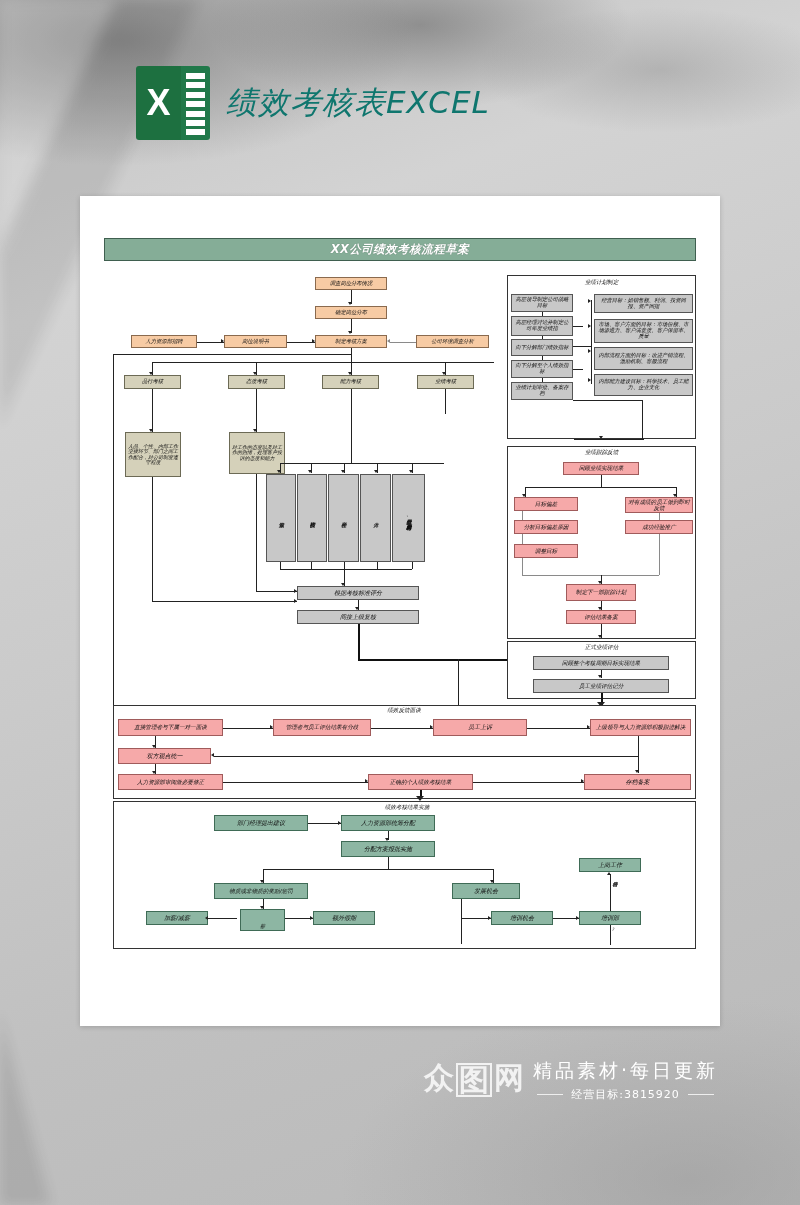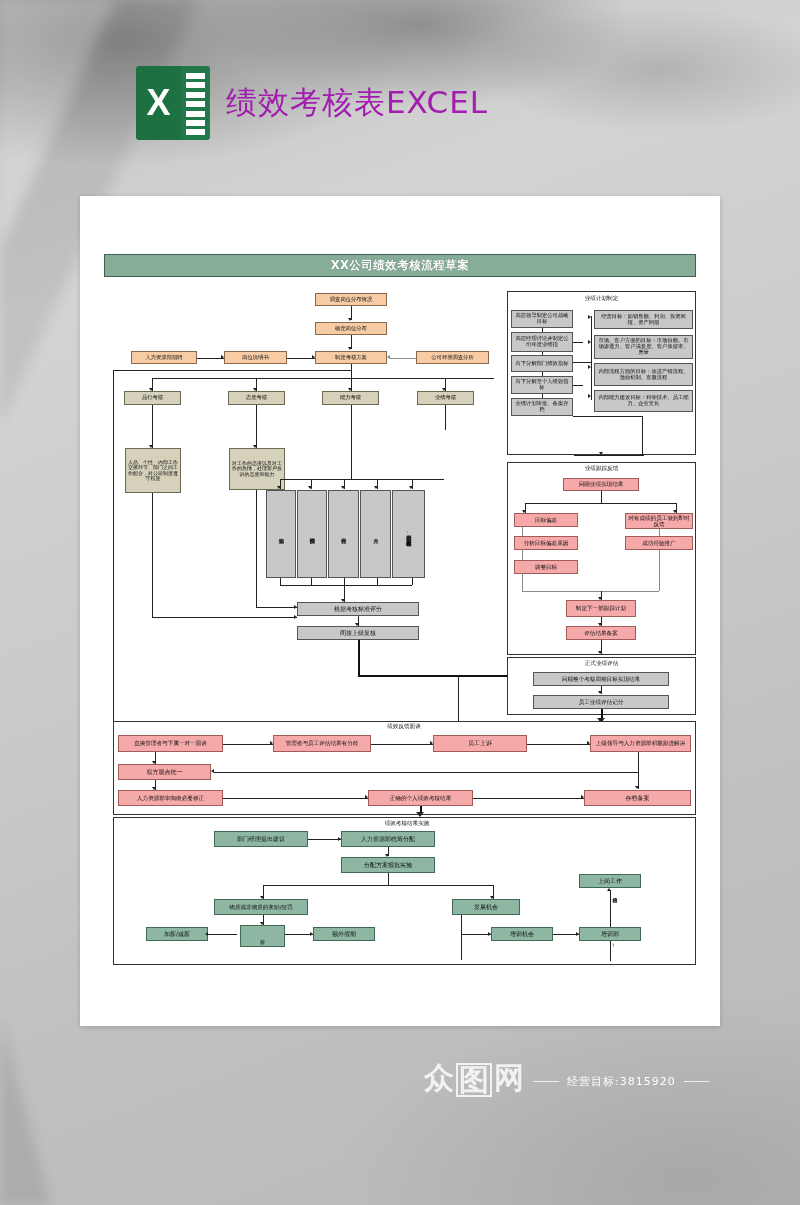--- a/index.html
+++ b/index.html
@@ -27,28 +27,28 @@
 
   
   .header{position:absolute;left:136px;top:66px;display:flex;align-items:center;gap:16px;}
   .xls-logo{width:74px;height:74px;position:relative;}
   .xls-logo .lg{position:absolute;left:0;top:0;width:45px;height:74px;background:#1d7040;
     border-radius:3px 0 0 3px;display:flex;align-items:center;justify-content:center;}
   .xls-logo .lg span{color:#fff;font-size:36px;font-weight:700;font-family:"Liberation Sans",sans-serif;}
   .xls-logo .rg{position:absolute;left:45px;top:0;width:29px;height:74px;background:#21794a;
     border-radius:0 3px 3px 0;padding:7px 5px;box-sizing:border-box;}
   .xls-logo .rg i{display:block;height:6px;background:#fff;margin-bottom:3.4px;}
-  .title-text{font-size:31px;color:#a21caf;letter-spacing:1px;white-space:nowrap;
-    font-family:"DejaVu Sans","Liberation Sans",sans-serif;}
+  .title-text{font-size:31px;color:#0f766e;letter-spacing:1px;white-space:nowrap;
+    font-family:"DejaVu Sans","Liberation Sans",sans-serif;font-style:italic;}
 
   
   .page{position:absolute;left:80px;top:196px;width:640px;height:830px;background:#fff;
     box-shadow:0 1px 5px rgba(0,0,0,.18);}
 
-  .sheet{position:absolute;left:24px;top:58px;width:592px;height:768px;}
+  .sheet{position:absolute;left:24px;top:42px;width:592px;height:768px;font-style:italic;}
 
   
   .banner{position:absolute;left:0;top:0;width:592px;height:23px;background:#85ad97;
     border:1px solid #3f5f4f;box-sizing:border-box;display:flex;align-items:center;justify-content:center;}
   .banner span{color:#fff;font-size:11.5px;font-weight:700;letter-spacing:.5px;
     text-shadow:0 0 1px rgba(0,0,0,.4);font-family:"DejaVu Sans",sans-serif;}
 
   
   .node{position:absolute;box-sizing:border-box;display:flex;align-items:center;
     justify-content:center;text-align:center;line-height:1.08;
@@ -393,19 +393,20 @@
  </div>
 </div>
 
 <div class="wm">
   <div class="wm-logo">
     <span class="wm-ch">众</span>
     <span class="wm-ch wm-box">图</span>
     <span class="wm-ch">网</span>
   </div>
   <div class="wm-right">
+    <div class="wm-top">精品素材·每日更新</div>
     <div class="wm-bot">
       <span class="dash"></span>
       <span>经营目标:3815920</span>
       <span class="dash"></span>
     </div>
   </div>
 </div>
 
 </body></html>

